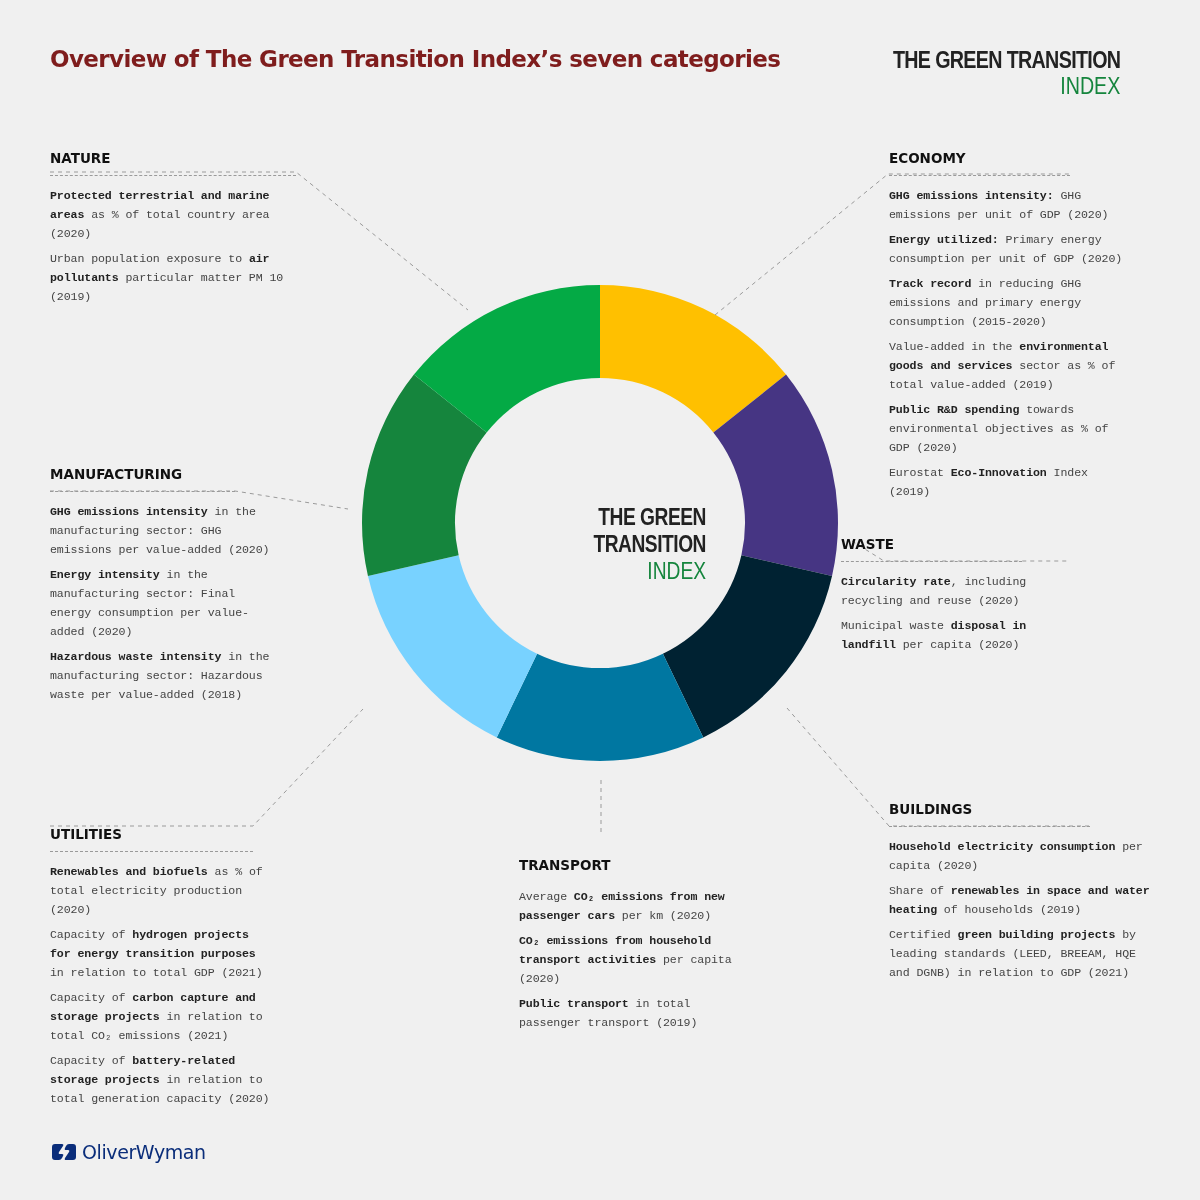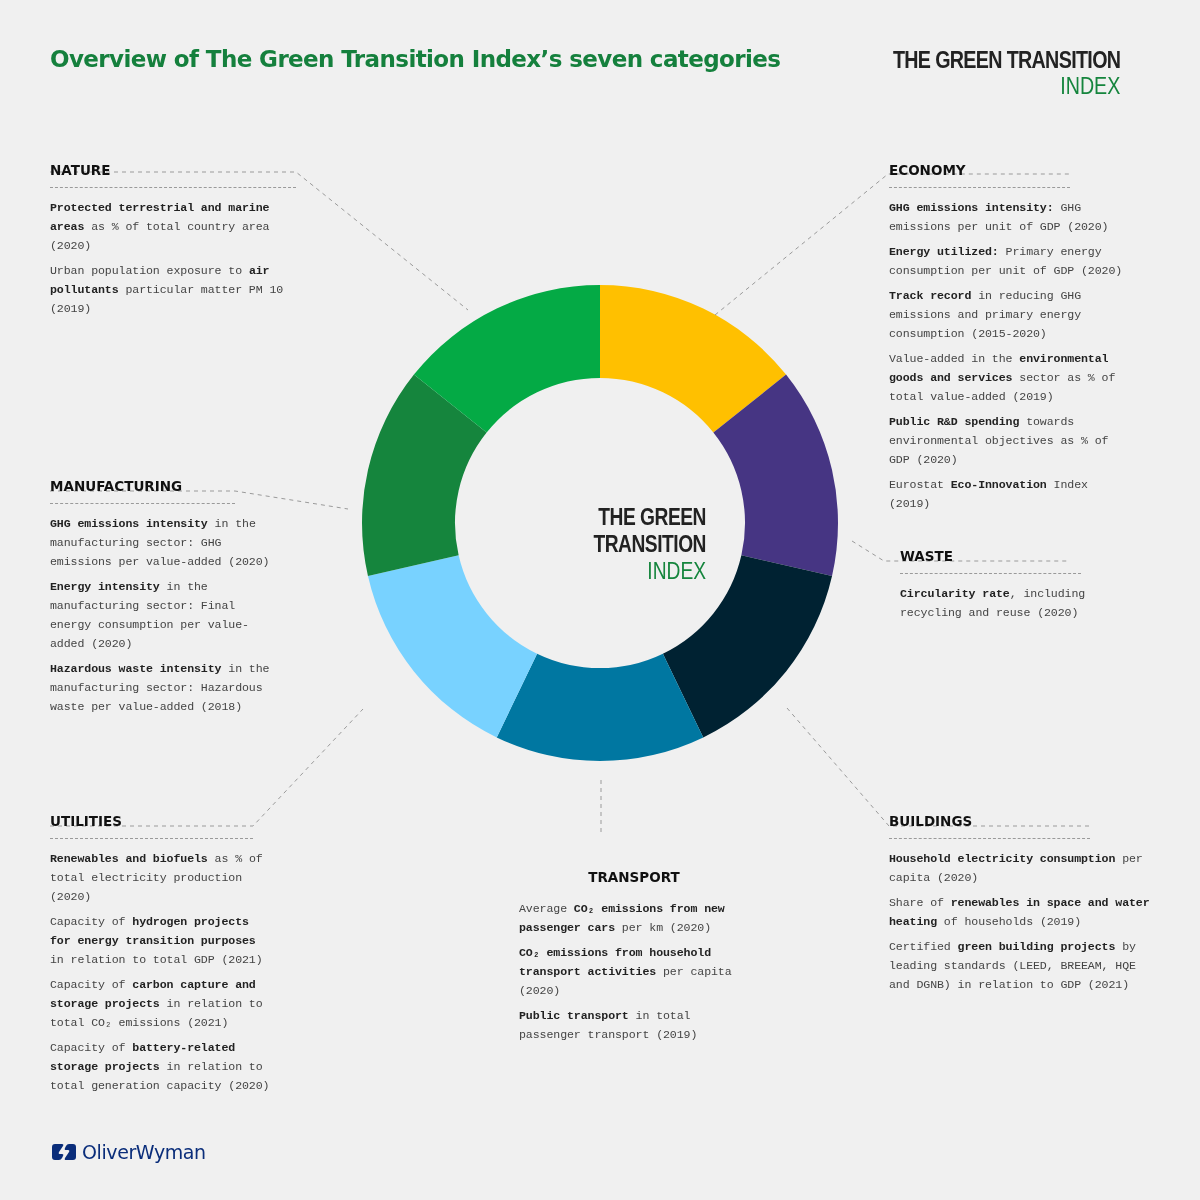--- a/index.html
+++ b/index.html
@@ -4,49 +4,49 @@
 <style>
   html, body { margin: 0; padding: 0; }
   body {
     width: 1200px; height: 1200px; background: #f0f0f0;
     position: relative; overflow: hidden;
     font-family: "Liberation Sans", sans-serif; color: #3a3a3a;
   }
   .title {
     position: absolute; left: 50px; top: 46px;
     font-family: "DejaVu Sans", sans-serif; font-weight: bold;
-    font-size: 23px; color: #15803d; letter-spacing: -0.6px;
+    font-size: 23px; color: #7f1d1d; letter-spacing: -0.6px;
   }
   .brand {
     position: absolute; right: 80px; top: 47px; text-align: right;
     font-family: "Liberation Sans", sans-serif; font-weight: bold;
     line-height: 26px;
   }
   .brand .l1 { font-size: 24px; color: #222; letter-spacing: -0.8px; transform: scaleX(0.82); transform-origin: right; display: block; }
   .brand .l2 { font-size: 24px; color: #15853D; font-weight: normal; transform: scaleX(0.82); transform-origin: right; display: block; }
   .center-brand {
     position: absolute; left: 470px; top: 503px; width: 236px; text-align: right;
     line-height: 27px;
   }
   .center-brand .l1 { font-size: 24px; font-weight: bold; color: #222; letter-spacing: -0.6px; display:block; transform: scaleX(0.8); transform-origin: right; }
   .center-brand .l2 { font-size: 24px; color: #15853D; display:block; transform: scaleX(0.8); transform-origin: right; }
 
   .donut { position: absolute; left: 0; top: 0; }
   .cat { position: absolute; width: 260px; }
   .cat h3 {
-    margin: 12px 0 10px 0; font-family: "DejaVu Sans", sans-serif;
+    margin: 0 0 10px 0; font-family: "DejaVu Sans", sans-serif;
     font-size: 13.5px; font-weight: bold; color: #111;
     padding-bottom: 9px; border-bottom: 1px dashed #9a9a9a; width: 100%;
   }
   .cat .item {
     font-family: Liberation Mono, monospace; font-size: 11.6px; line-height: 19px;
     color: #444; margin-bottom: 6px; letter-spacing: -0.1px;
   }
   .cat .item b { color: #222; font-weight: bold; }
-  .cat.transport h3 { border-bottom: none; padding-bottom: 4px; text-align: center; }
+  .cat.transport h3 { border-bottom: none; padding-bottom: 4px; }
 
   .logo {
     position: absolute; left: 50px; top: 1141px; display: flex; align-items: center; text-align: center;
   }
   .logo .txt {
     font-family: "DejaVu Sans", sans-serif; font-size: 19px; color: #0a2d7a;
     margin-left: 4px; letter-spacing: -0.4px;
   }
 </style>
 </head>
@@ -101,21 +101,21 @@
 
 <div class="cat" style="left:50px; top:466px; width:185px;">
   <h3>MANUFACTURING</h3>
   <div class="items" style="width:230px">
       <div class="item"><b>GHG emissions intensity</b> in the manufacturing sector: GHG emissions per value-added (2020)</div>
       <div class="item"><b>Energy intensity</b> in the manufacturing sector: Final energy consumption per value-added (2020)</div>
       <div class="item"><b>Hazardous waste intensity</b> in the manufacturing sector: Hazardous waste per value-added (2018)</div>
     </div>
 </div>
 
-<div class="cat" style="left:50px; top:801px; width:203px;">
+<div class="cat" style="left:50px; top:826px; width:203px;">
   <h3>UTILITIES</h3>
   <div class="items" style="width:225px">
       <div class="item"><b>Renewables and biofuels</b> as % of total electricity production (2020)</div>
       <div class="item">Capacity of <b>hydrogen projects for energy transition purposes</b> in relation to total GDP (2021)</div>
       <div class="item">Capacity of <b>carbon capture and storage projects</b> in relation to total CO₂ emissions (2021)</div>
       <div class="item">Capacity of <b>battery-related storage projects</b> in relation to total generation capacity (2020)</div>
     </div>
 </div>
 
 <div class="cat" style="left:889px; top:150px; width:181px;">
@@ -123,24 +123,25 @@
   <div class="items" style="width:240px">
       <div class="item"><b>GHG emissions intensity:</b> GHG emissions per unit of GDP (2020)</div>
       <div class="item"><b>Energy utilized:</b> Primary energy consumption per unit of GDP (2020)</div>
       <div class="item"><b>Track record</b> in reducing GHG emissions and primary energy consumption (2015-2020)</div>
       <div class="item">Value-added in the <b>environmental goods and services</b> sector as % of total value-added (2019)</div>
       <div class="item"><b>Public R&amp;D spending</b> towards environmental objectives as % of GDP (2020)</div>
       <div class="item">Eurostat <b>Eco-Innovation</b> Index (2019)</div>
     </div>
 </div>
 
-<div class="cat" style="left:900px; top:536px; width:181px;">
+<div class="cat" style="left:841px; top:536px; width:181px;">
   <h3>WASTE</h3>
   <div class="items" style="width:245px">
       <div class="item"><b>Circularity rate</b>, including recycling and reuse (2020)</div>
+      <div class="item">Municipal waste <b>disposal in landfill</b> per capita (2020)</div>
     </div>
 </div>
 
 <div class="cat" style="left:889px; top:801px; width:201px;">
   <h3>BUILDINGS</h3>
   <div class="items" style="width:262px">
       <div class="item"><b>Household electricity consumption</b> per capita (2020)</div>
       <div class="item">Share of <b>renewables in space and water heating</b> of households (2019)</div>
       <div class="item">Certified <b>green building projects</b> by leading standards (LEED, BREEAM, HQE and DGNB) in relation to GDP (2021)</div>
     </div>

